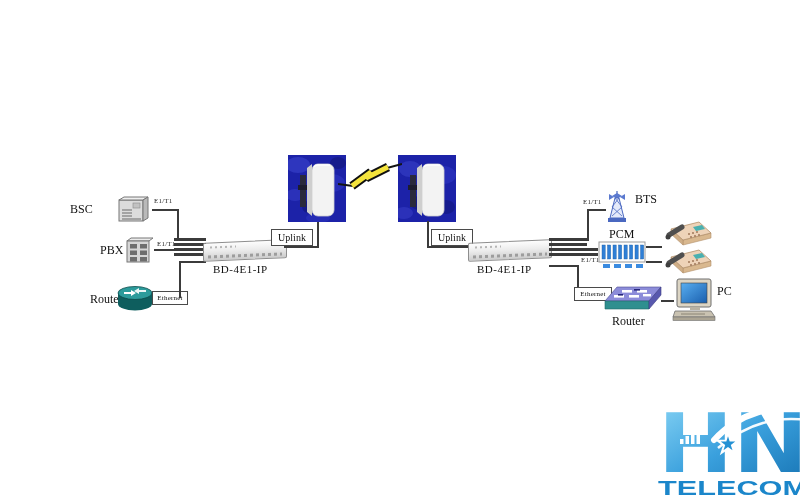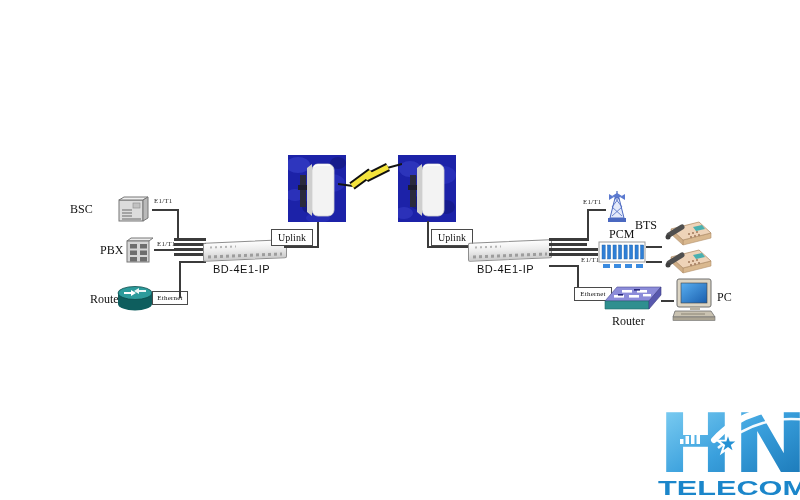--- a/index.html
+++ b/index.html
@@ -11,21 +11,21 @@
   .lbl-name{font-size:12px;}
   .lbl-tiny{font-size:7px;color:#2a2a2a;letter-spacing:0.2px;}
   .lbl-box{position:absolute;border:1px solid #4a4a4a;background:#fff;display:flex;
            align-items:center;justify-content:center;font-family:"Liberation Serif",serif;color:#111;}
   .chassis{position:absolute;background:linear-gradient(180deg,#fdfdfd 0%,#ececec 45%,#cccccc 100%);
            border:1px solid #8e8e8e;border-radius:2px;transform:skewY(-2.5deg);}
   .chassis .ports{position:absolute;left:4px;right:4px;bottom:2px;height:3px;
            background:repeating-linear-gradient(90deg,#9d9d9d 0 3px,transparent 3px 6px);}
   .chassis .led{position:absolute;left:6px;top:3px;width:26px;height:2px;
            background:repeating-linear-gradient(90deg,#b5b5b5 0 2px,transparent 2px 5px);}
-  .mono{font-family:Liberation Sans, sans-serif;}
+  .mono{font-family:Liberation Serif, serif;}
   svg{display:block;}
 </style>
 </head>
 <body>
 
 <div id="canvas">
 
   <div class="lbl lbl-name" style="left:70px;top:202px;">BSC</div>
   <div class="abs" style="left:112px;top:195px;">
     <svg width="40" height="31" viewBox="0 0 40 31">
@@ -167,21 +167,21 @@
       <polygon points="12,8 16,8 21,28 7,28" fill="#e4eafa" stroke="#4a68c0" stroke-width="1"></polygon>
       <g stroke="#4a68c0" stroke-width="0.8">
         <line x1="12" y1="8" x2="19" y2="17"></line>
           <line x1="16" y1="8" x2="9" y2="17"></line>
         <line x1="9" y1="17" x2="19" y2="26"></line>
           <line x1="19" y1="17" x2="9" y2="26"></line>
       </g>
       <rect x="5" y="28" width="18" height="4" fill="#4a68c0"></rect>
     </svg>
   </div>
-  <div class="lbl lbl-name" style="left:635px;top:218px;">BTS</div>
+  <div class="lbl lbl-name" style="left:635px;top:192px;">BTS</div>
 
   <div class="lbl lbl-name" style="left:609px;top:227px;">PCM</div>
   <div class="lbl lbl-tiny" style="left:581px;top:256px;">E1/T1</div>
   <div class="abs" style="left:598px;top:240px;">
     <svg width="48" height="29" viewBox="0 0 48 29">
       <rect x="1" y="2" width="46" height="20" fill="#fdfdfd" stroke="#9a9a9a"></rect>
       <g fill="#2f7fd6" stroke="#1b5fa8" stroke-width="0.4">
         <rect x="4" y="5" width="3.2" height="14"></rect>
           <rect x="9.5" y="5" width="3.2" height="14"></rect>
         <rect x="15" y="5" width="3.2" height="14"></rect>
@@ -272,21 +272,21 @@
       <rect x="6" y="1" width="34" height="28" rx="2" fill="#dcd5c4" stroke="#6e6e6e"></rect>
       <rect x="10" y="5" width="26" height="20" fill="url(#scr)" stroke="#444" stroke-width="0.6"></rect>
       <rect x="19" y="29" width="10" height="3" fill="#b9b2a2"></rect>
       <polygon points="4,33 40,33 44,39 2,39" fill="#c9c2b1" stroke="#6e6e6e" stroke-width="0.8"></polygon>
       <rect x="2" y="39" width="42" height="3.5" fill="#aba493" stroke="#6e6e6e" stroke-width="0.6"></rect>
       <g stroke="#8a8474" stroke-width="1">
           <line x1="10" y1="36" x2="34" y2="36"></line>
         </g>
     </svg>
   </div>
-  <div class="lbl lbl-name" style="left:717px;top:290px;">PC</div>
+  <div class="lbl lbl-name" style="left:717px;top:284px;">PC</div>
 
   <div class="abs" style="left:644px;top:402px;margin-left:12px;">
     <svg width="154" height="97" viewBox="0 0 154 97">
       <defs>
         <linearGradient id="hng" x1="0" y1="0" x2="1" y2="1">
           <stop offset="0" stop-color="#8ad6f6"></stop>
           <stop offset="0.5" stop-color="#3aa0dd"></stop>
           <stop offset="1" stop-color="#1470b0"></stop>
         </linearGradient>
       </defs>

